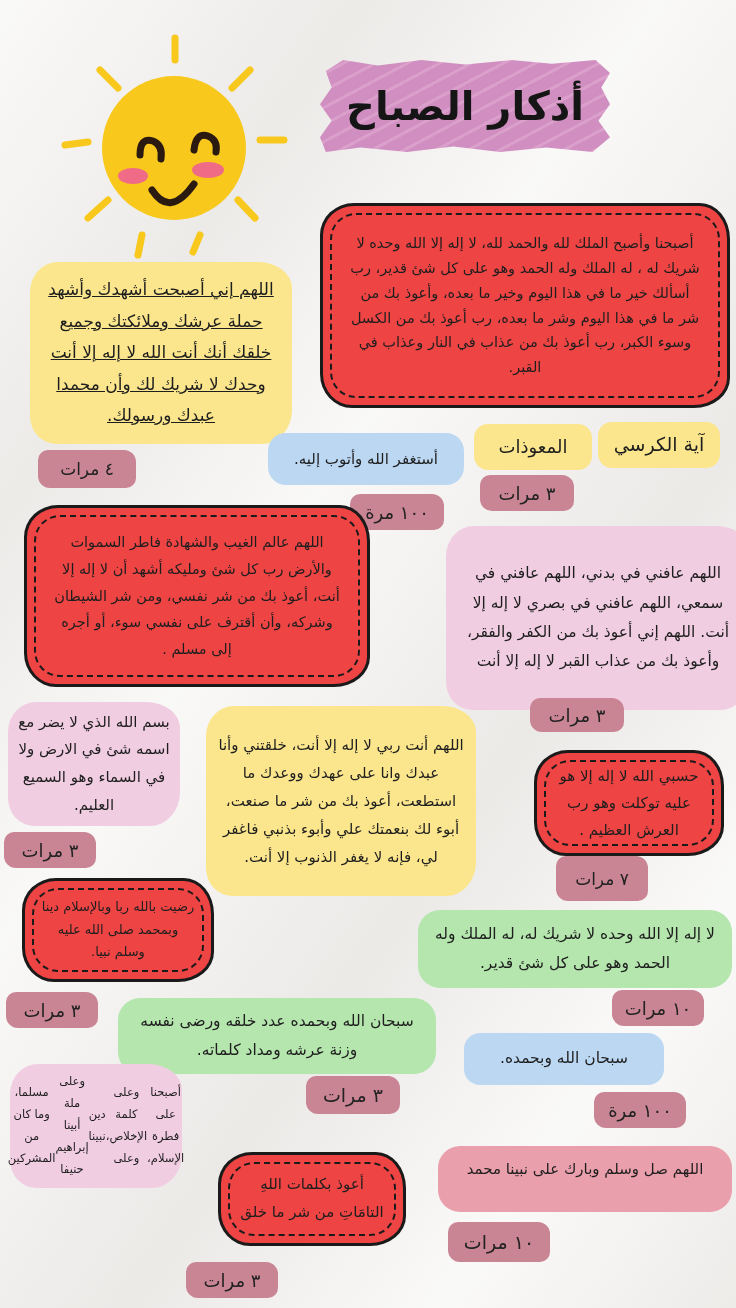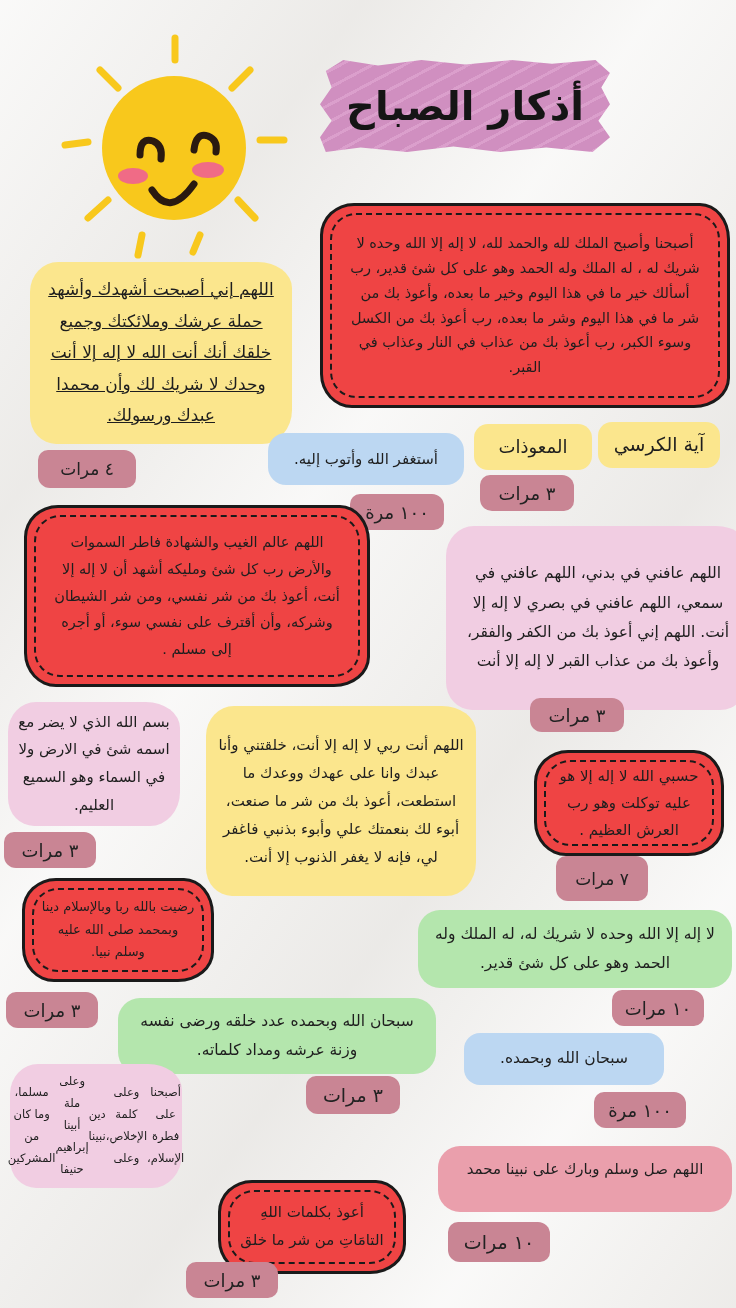--- a/index.html
+++ b/index.html
@@ -153,21 +153,21 @@
 <div class="count" style="left:594px;top:1092px;width:92px;height:36px;font-size:18px;">١٠٠ مرة</div>
 
 <div class="card blob pink" style="left:10px;top:1064px;width:172px;height:124px;padding:4px 6px;font-size:11.5px;line-height:1.9;flex-direction:row;">
   <div>أصبحنا على فطرة الإسلام،</div>
   <div>وعلى كلمة الإخلاص، وعلى</div>
   <div>دين نبينا</div>
   <div>وعلى ملة أبينا إبراهيم حنيفا</div>
   <div>مسلما، وما كان من المشركين</div>
 </div>
 
-<div class="card framed" style="left:218px;top:1152px;width:188px;height:94px;padding:6px 18px;font-size:15px;line-height:1.85;margin-top:28px;">
+<div class="card framed" style="left:218px;top:1152px;width:188px;height:94px;padding:6px 18px;font-size:15px;line-height:1.85;">
   <span>أعوذ بكلمات اللهِ التامَاتِ من شر ما خلق</span>
 </div>
 <div class="count" style="left:186px;top:1262px;width:92px;height:36px;font-size:18px;">٣ مرات</div>
 
 <div class="card blob rose" style="left:438px;top:1146px;width:294px;height:66px;padding:0 12px 18px;font-size:15px;border-radius:22px;align-items:flex-start;padding-top:10px;">
   <span>اللهم صل وسلم وبارك على نبينا محمد</span>
 </div>
 <div class="count" style="left:448px;top:1222px;width:102px;height:40px;font-size:19px;">١٠ مرات</div>
 
 </body></html>

